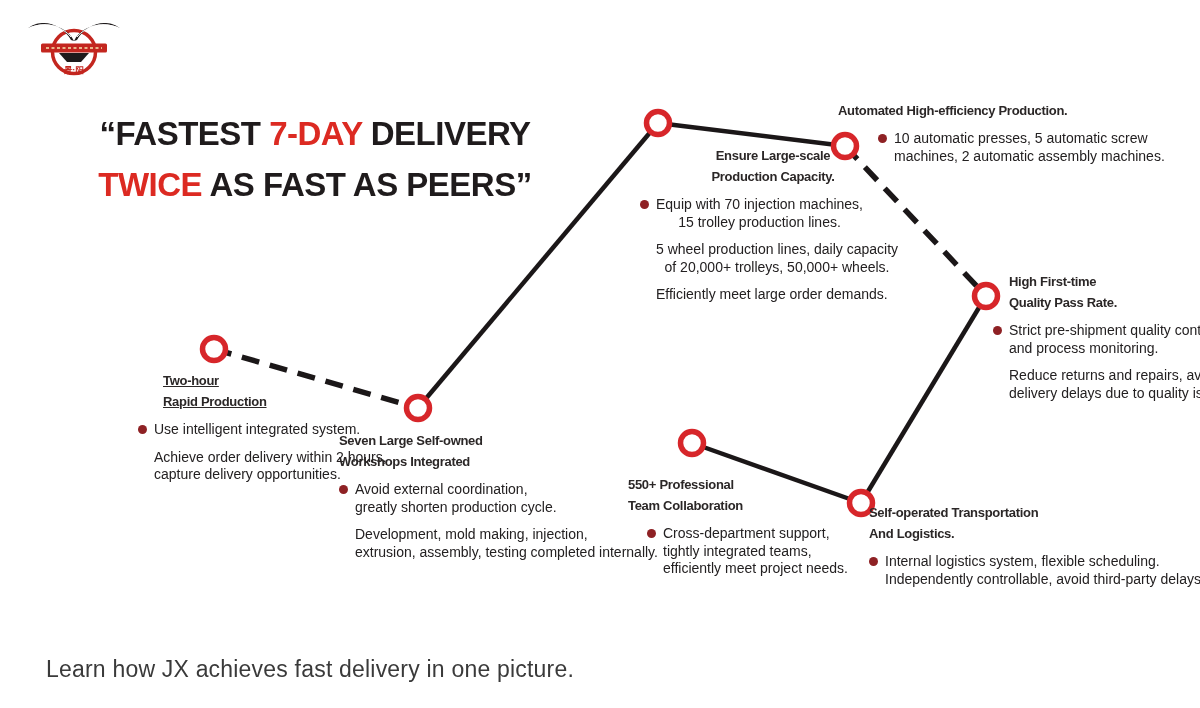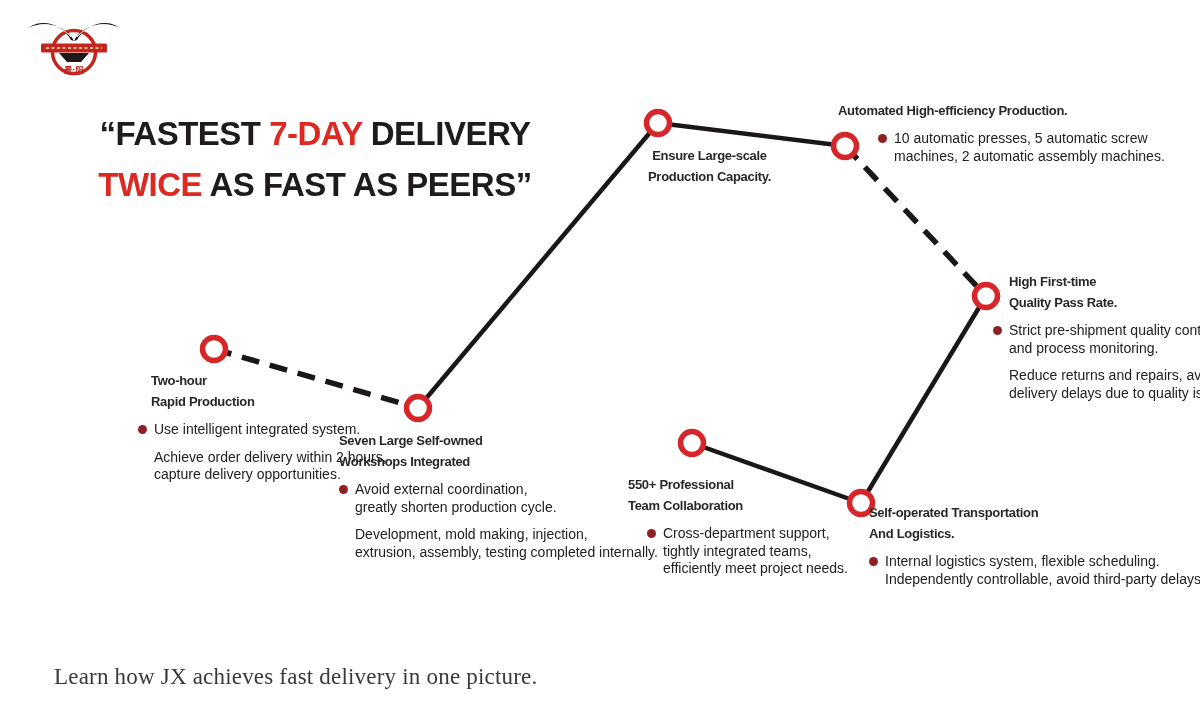--- a/index.html
+++ b/index.html
@@ -31,32 +31,32 @@
   .dot{
     width:9px;height:9px;border-radius:50%;background:#8e2124;
     flex:0 0 auto;margin:4px 7px 0 0;
   }
   .paras p{
     margin:0 0 10px 0;font-size:14px;line-height:17.5px;color:#232021;
     white-space:pre-line;width:max-content;
   }
   .paras p:last-child{margin-bottom:0;}
 
-  .sec-0{left:138px;top:370px;}  .sec-0 h3{margin-left:13px;}
+  .sec-0{left:138px;top:370px;}  .sec-0 h3{margin-left:25px;text-decoration:underline;}
   .sec-1{left:339px;top:430px;}  .sec-1 h3{}
   .sec-2{left:640px;top:145px;text-align:center;}  .sec-2 h3{margin-left:8px;}
   .sec-3{left:838px;top:100px;}  .sec-3 .bullet-row{margin-left:40px;}
   .sec-4{left:993px;top:271px;}  .sec-4 h3{margin-left:16px;}
   .sec-5{left:869px;top:502px;}  .sec-5 h3{}
   .sec-6{left:628px;top:474px;}  .sec-6 .bullet-row{margin-left:19px;}
 
   
   .caption{
-    position:absolute;left:38px;top:648px;margin:16px;
-    font-size:23px;font-weight:400;color:#3a3a3a;letter-spacing:0.2px;font-family:Liberation Serif, serif;
+    position:absolute;left:38px;top:648px;margin:8px;
+    font-size:23px;font-weight:400;color:#3a3a3a;letter-spacing:0.2px;
   }
 </style>
 </head>
 <body>
 
 <div class="canvas">
 
   <svg class="connector-layer" viewBox="0 0 1200 708">
 
     <line x1="214" y1="349" x2="418" y2="408" stroke="#1b1718" stroke-width="5.5" stroke-dasharray="18 11"></line>
@@ -126,20 +126,30 @@
 greatly shorten production cycle.</p>
         <p>Development, mold making, injection,
 extrusion, assembly, testing completed internally.</p>
       </div>
     </div>
   </section>
 
   <section class="node-sec sec-2">
     <h3>Ensure Large-scale
 Production Capacity.</h3>
+    <div class="bullet-row">
+      <span class="dot"></span>
+      <div class="paras">
+        <p>Equip with 70 injection machines,
+15 trolley production lines.</p>
+        <p>5 wheel production lines, daily capacity
+of 20,000+ trolleys, 50,000+ wheels.</p>
+        <p>Efficiently meet large order demands.</p>
+      </div>
+    </div>
   </section>
 
   <section class="node-sec sec-3">
     <h3>Automated High-efficiency Production.</h3>
     <div class="bullet-row">
       <span class="dot"></span>
       <div class="paras">
         <p>10 automatic presses, 5 automatic screw
 machines, 2 automatic assembly machines.</p>
       </div>

